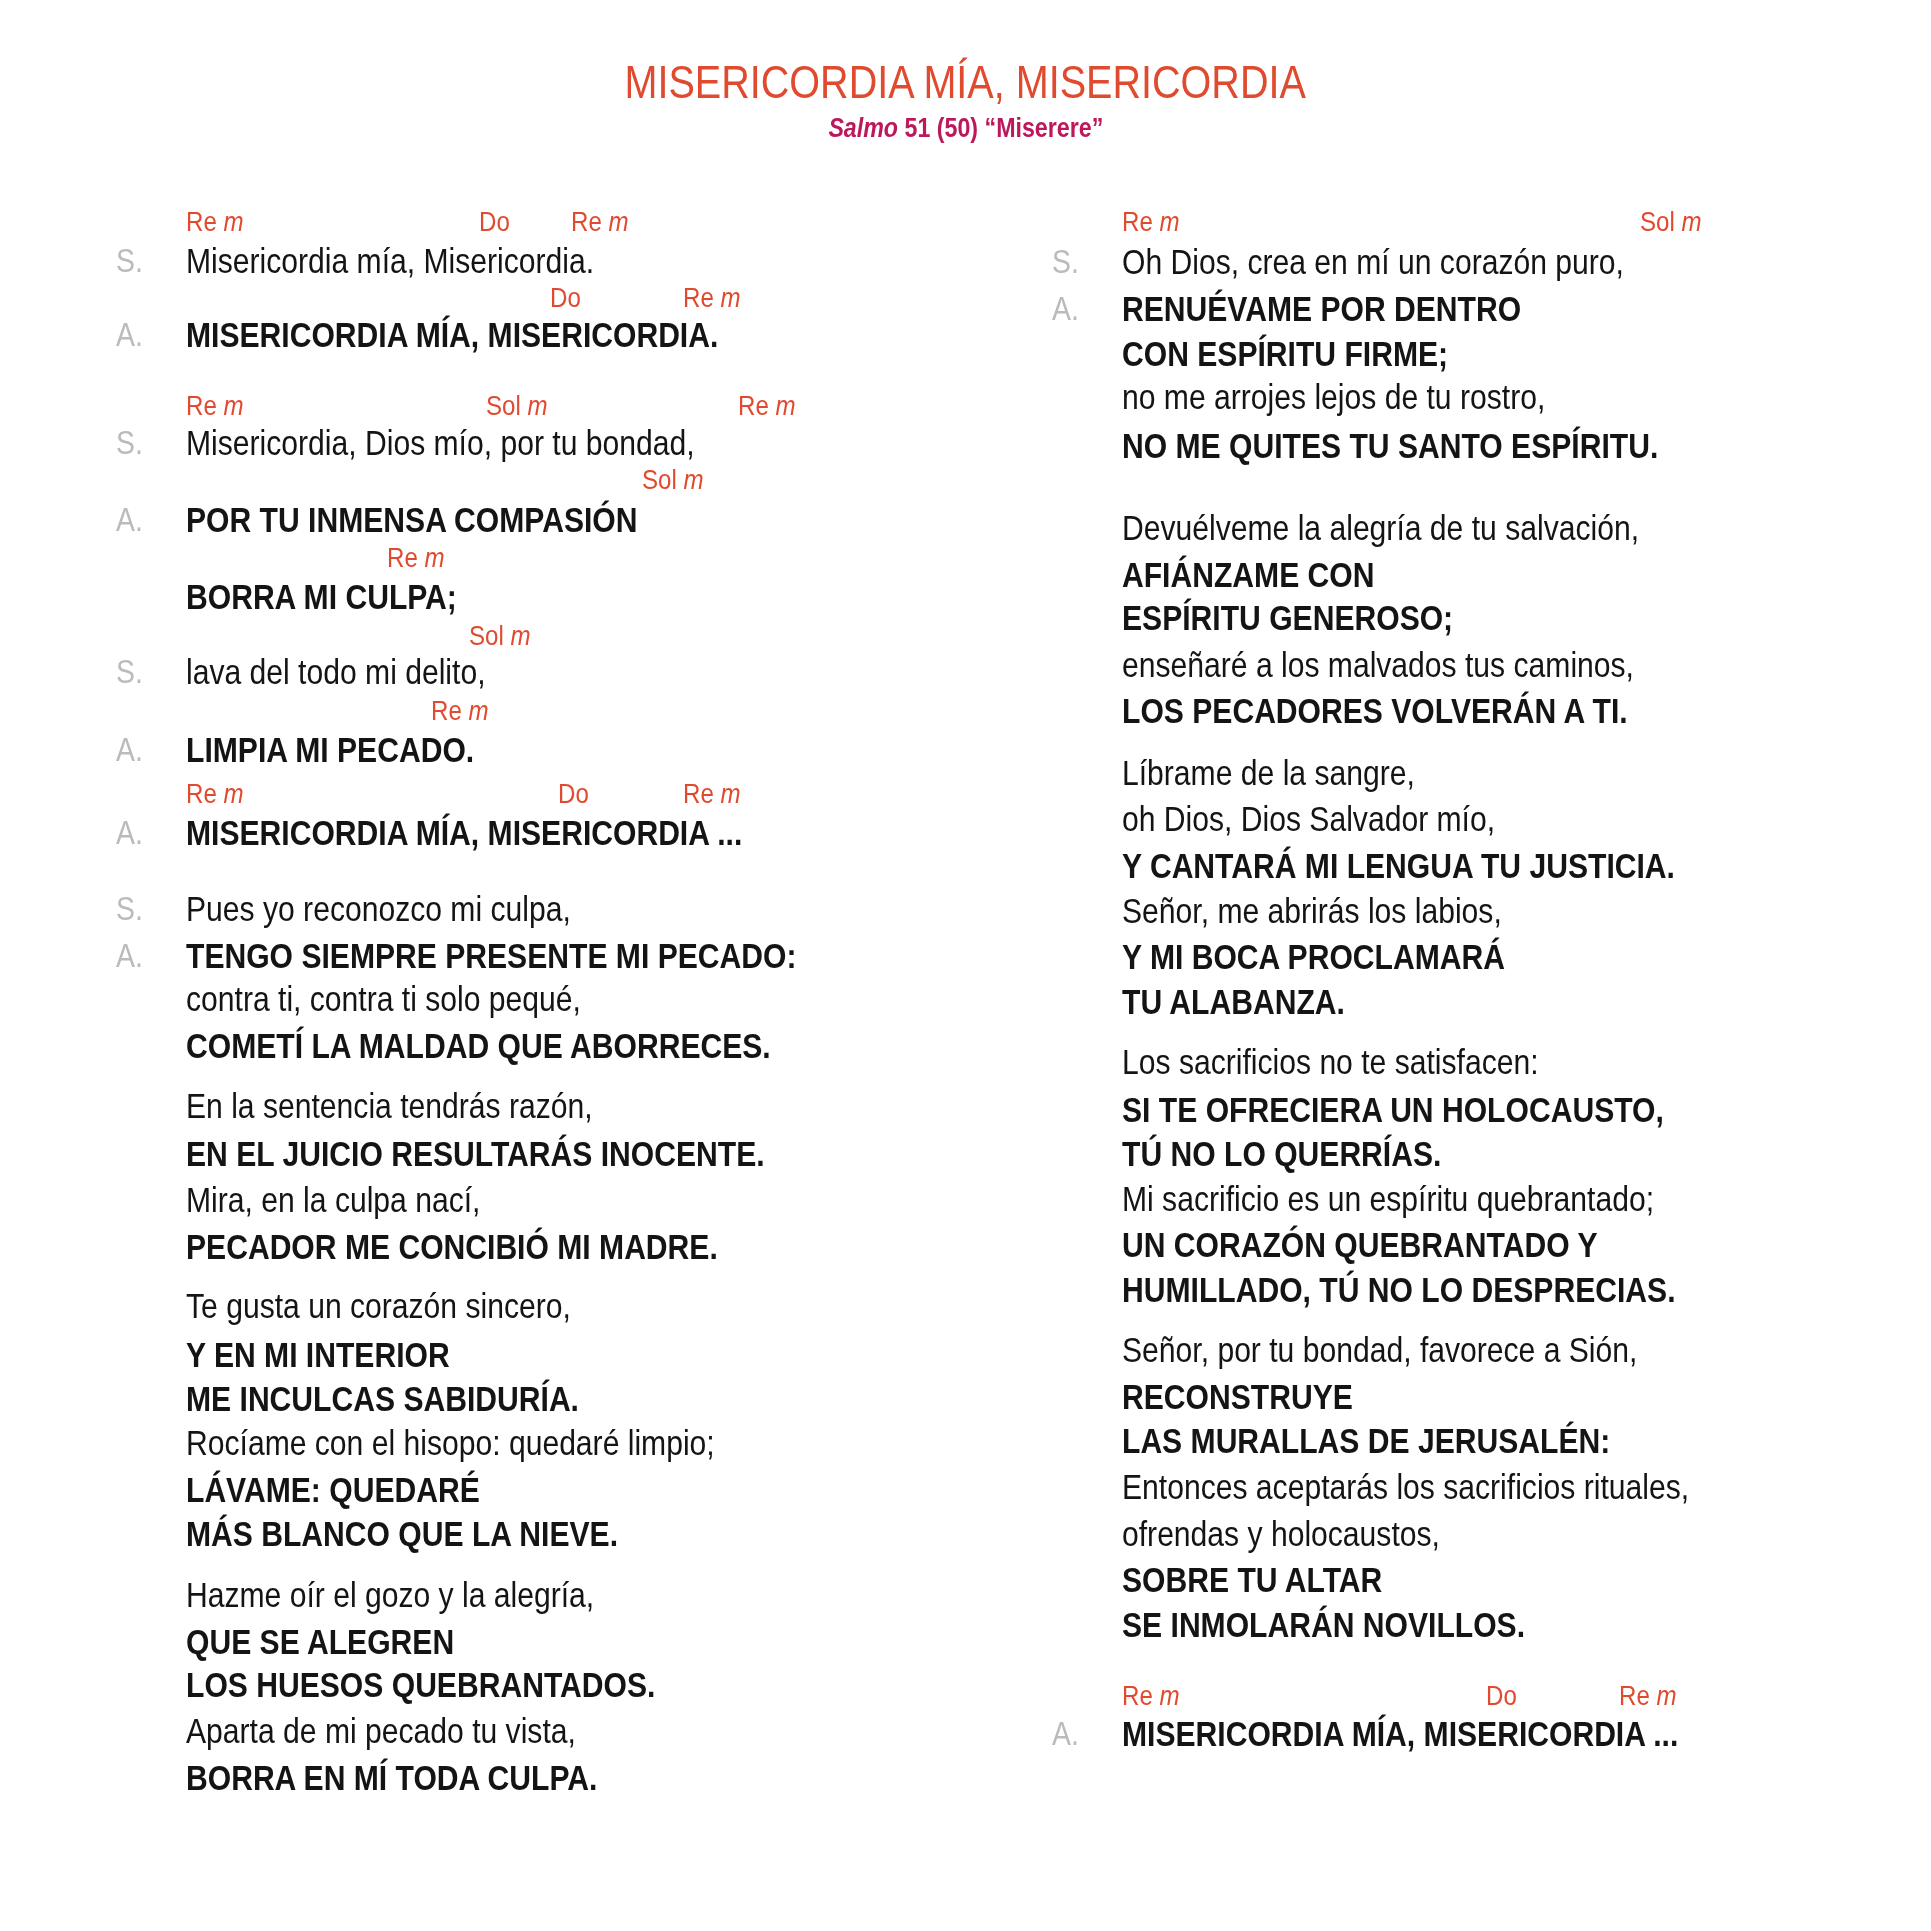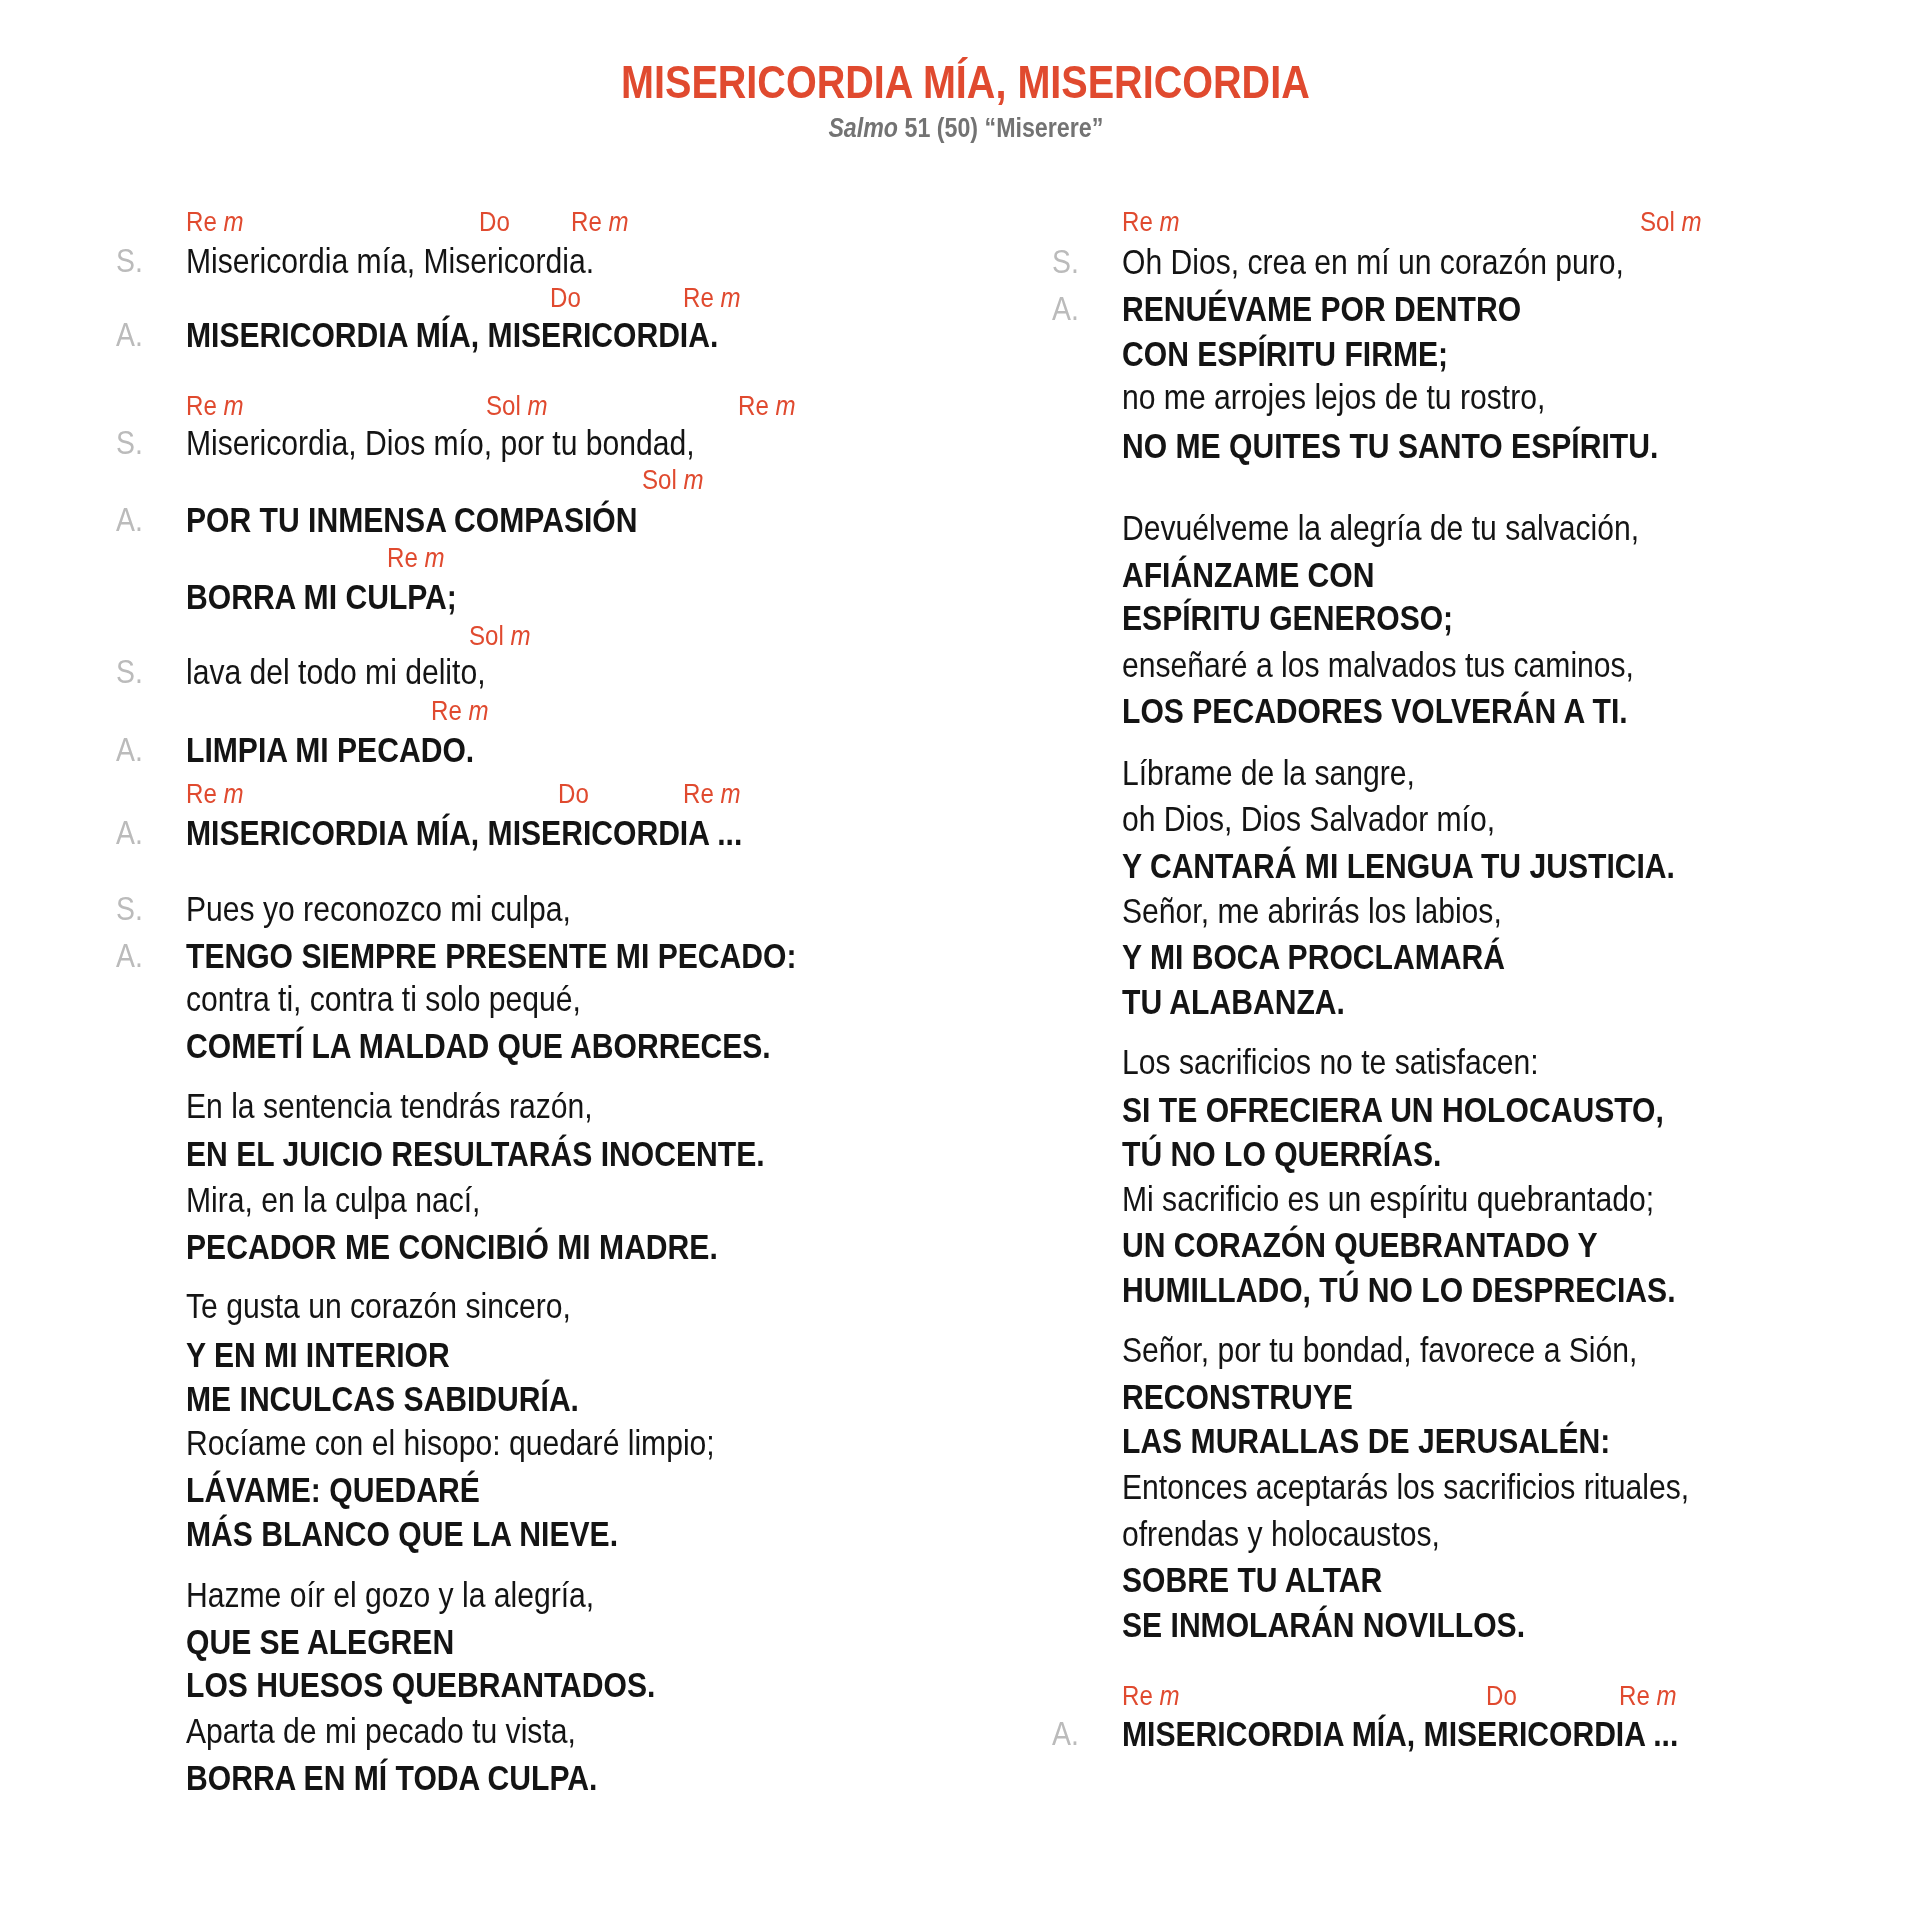--- a/index.html
+++ b/index.html
@@ -1,22 +1,22 @@
 <!DOCTYPE html>
 <html style="font-size:14px"><head>
 <meta charset="utf-8">
 <style>
   html, body { margin:0; padding:0; background:#ffffff; }
   body { width:1931px; height:1931px; position:relative; overflow:hidden;
          font-family:"Liberation Sans", sans-serif; color:#141414; }
   .title { position:absolute; left:0; width:1931px; top:54px; height:56px; line-height:56px;
-           text-align:center; color:#e04a2f; font-weight:bold; font-size:46px; }
+           text-align:center; color:#e04a2f; font-weight:normal; font-size:46px; }
   .title span, .subtitle span { display:inline-block; transform:scaleX(0.86); }
   .subtitle { position:absolute; left:0; width:1931px; top:112px; height:32px; line-height:32px;
-              text-align:center; color:#737373; font-weight:bold; font-size:27px; }
+              text-align:center; color:#be185d; font-weight:bold; font-size:27px; }
   .subtitle i { font-style:italic; }
   .ln { position:absolute; height:44px; line-height:44px; white-space:nowrap;
         font-size:35px; transform:scaleX(0.86); transform-origin:left center; }
   .ln.bold { font-weight:bold; }
   .lbl { position:absolute; height:44px; line-height:44px; font-size:33px; color:#bbbbbb;
          transform:scaleX(0.86); transform-origin:left center; }
   .chord { position:absolute; height:32px; line-height:32px; font-size:28px; color:#e04a2f;
            white-space:nowrap; transform:scaleX(0.86); transform-origin:left center; }
   .chord i { font-style:italic; }
 </style>

